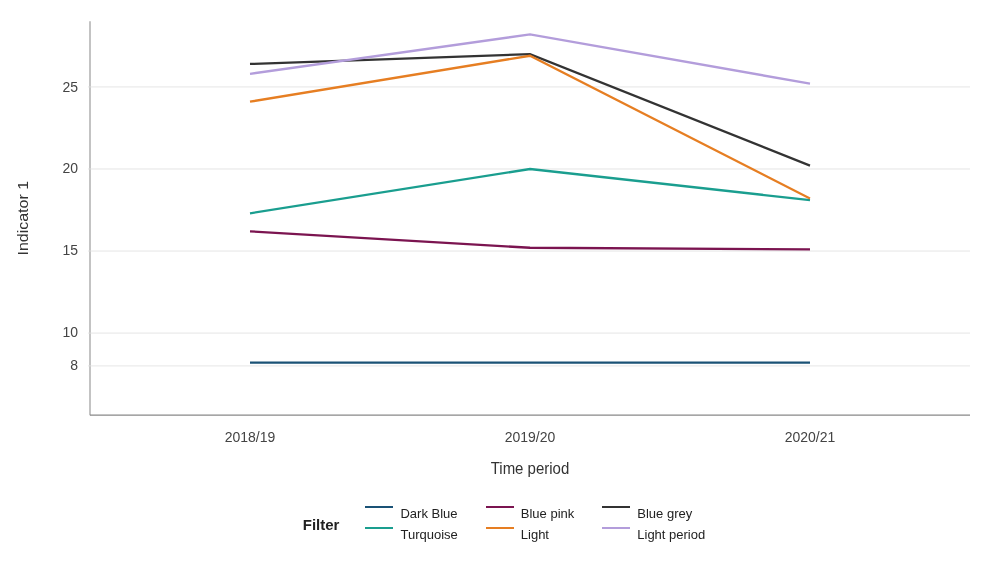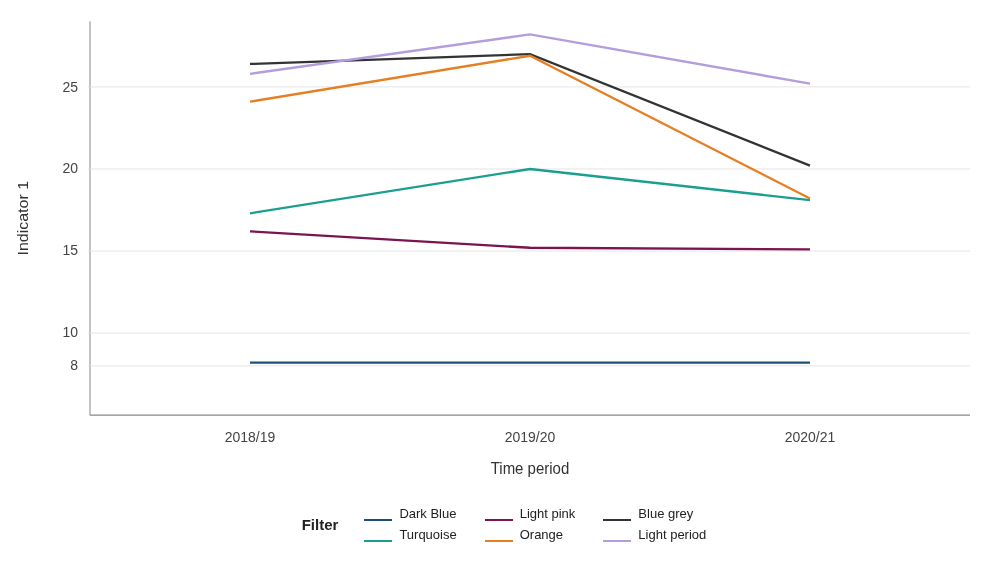--- a/index.html
+++ b/index.html
@@ -43,21 +43,21 @@
     }
     .legend-grid {
       display: grid;
       grid-template-columns: repeat(3, auto);
       grid-template-rows: repeat(2, auto);
       column-gap: 28px;
       row-gap: 6px;
     }
     .legend-item {
       display: flex;
-      align-items: flex-end;
+      align-items: flex-start;
       gap: 7px;
       font-size: 13px;
       color: #222;
     }
     .legend-line {
       width: 28px;
       height: 2px;
       display: inline-block;
     }
   </style>
@@ -113,34 +113,34 @@
   <div class="legend-container">
     <span class="legend-title">Filter</span>
     <div class="legend-grid">
 
       <div class="legend-item">
         <span class="legend-line" style="background:#1a5276;"></span>
         <span>Dark Blue</span>
       </div>
       <div class="legend-item">
         <span class="legend-line" style="background:#7b1450;"></span>
-        <span>Light pink</span>
+        <span>Blue pink</span>
       </div>
       <div class="legend-item">
         <span class="legend-line" style="background:#333333;"></span>
         <span>Blue grey</span>
       </div>
 
       <div class="legend-item">
         <span class="legend-line" style="background:#1a9e8f;"></span>
         <span>Turquoise</span>
       </div>
       <div class="legend-item">
         <span class="legend-line" style="background:#e67e22;"></span>
-        <span>Orange</span>
+        <span>Light</span>
       </div>
       <div class="legend-item">
         <span class="legend-line" style="background:#b39ddb;"></span>
         <span>Light period</span>
       </div>
     </div>
   </div>
 </div>
 
 </body></html>

